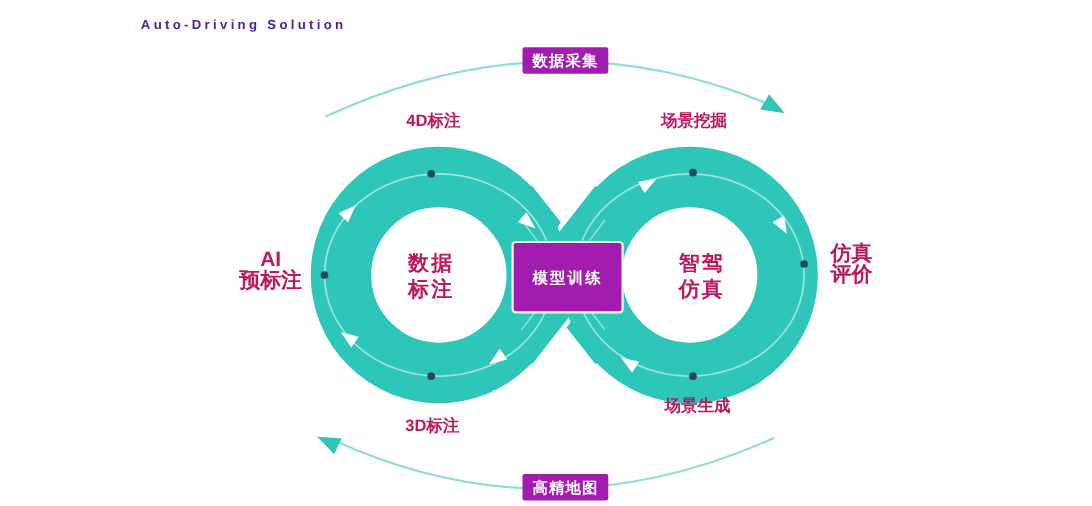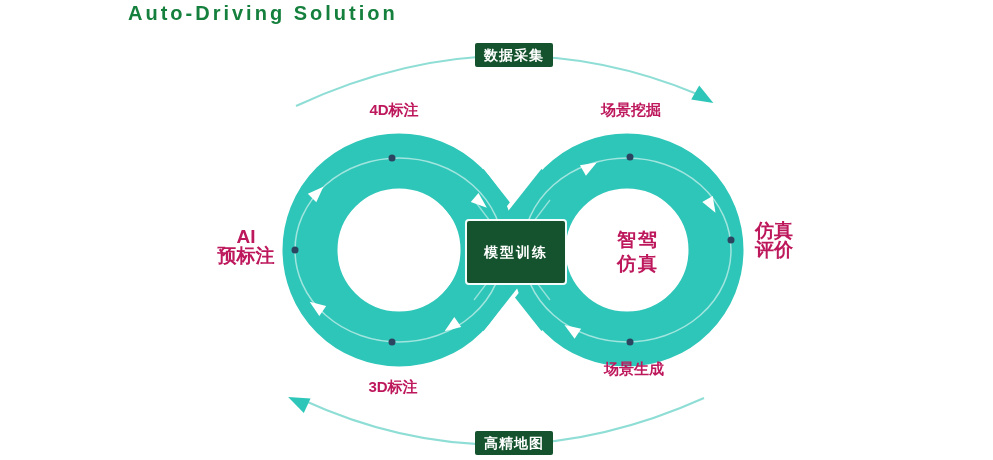--- a/index.html
+++ b/index.html
@@ -2,34 +2,34 @@
 <html><head>
 <meta charset="utf-8">
 <style>
   html,body{margin:0;padding:0;}
   body{
     width:993px;height:460px;position:relative;background:#ffffff;
     font-family:"Liberation Sans",sans-serif;overflow:hidden;
   }
   .stage{position:absolute;inset:0;}
   .page-title{
-    position:absolute;left:128px;top:2px;
-    font-size:20px;font-weight:700;letter-spacing:3px;color:#15803d;
+    position:absolute;left:128px;top:15px;
+    font-size:12px;font-weight:700;letter-spacing:3px;color:#4c1d95;
   }
   svg{position:absolute;left:0;top:0;}
   .lbl{
     position:absolute;transform:translate(-50%,-50%);
     color:#be185d;font-weight:700;text-align:center;white-space:nowrap;
   }
   .lbl-sm{font-size:15px;}
   .lbl-two{font-size:19px;line-height:19px;}
   .lbl-loop{font-size:19px;line-height:24px;letter-spacing:2px;}
   .badge{
     position:absolute;transform:translate(-50%,-50%);
-    background:#14532d;color:#ffffff;font-weight:700;text-align:center;
+    background:#a21caf;color:#ffffff;font-weight:700;text-align:center;
     white-space:nowrap;border-radius:2px;
   }
   .badge-sm{font-size:14px;line-height:24px;padding:0 9px;letter-spacing:1px;}
   .badge-center{
     font-size:14px;line-height:30px;padding:16px 17px;letter-spacing:2px;
     box-shadow:0 0 0 2px rgba(255,255,255,.95);
     text-align:center;
   }
 </style>
 </head>
@@ -72,20 +72,24 @@
     <circle cx="392" cy="342" r="3.5" fill="#2B4560"></circle>
     <circle cx="630" cy="157" r="3.5" fill="#2B4560"></circle>
     <circle cx="731" cy="240" r="3.5" fill="#2B4560"></circle>
     <circle cx="630" cy="342" r="3.5" fill="#2B4560"></circle>
   </svg>
 
   <div class="badge badge-sm" style="left:514px;top:55px;">数据采集</div>
   <div class="badge badge-center" style="left:516px;top:252px;">模型训练</div>
   <div class="badge badge-sm" style="left:514px;top:443px;">高精地图</div>
 
+  <div class="lbl lbl-loop" style="left:392px;top:252px;">
+    <div>数据</div>
+    <div>标注</div>
+  </div>
   <div class="lbl lbl-loop" style="left:638px;top:252px;text-align:right;">
     <div>智驾</div>
     <div>仿真</div>
   </div>
 
   <div class="lbl lbl-sm" style="left:394px;top:110px;">4D标注</div>
   <div class="lbl lbl-sm" style="left:631px;top:110px;text-align:center;">场景挖掘</div>
   <div class="lbl lbl-two" style="left:246px;top:246px;">
     <div>AI</div>
     <div>预标注</div>

